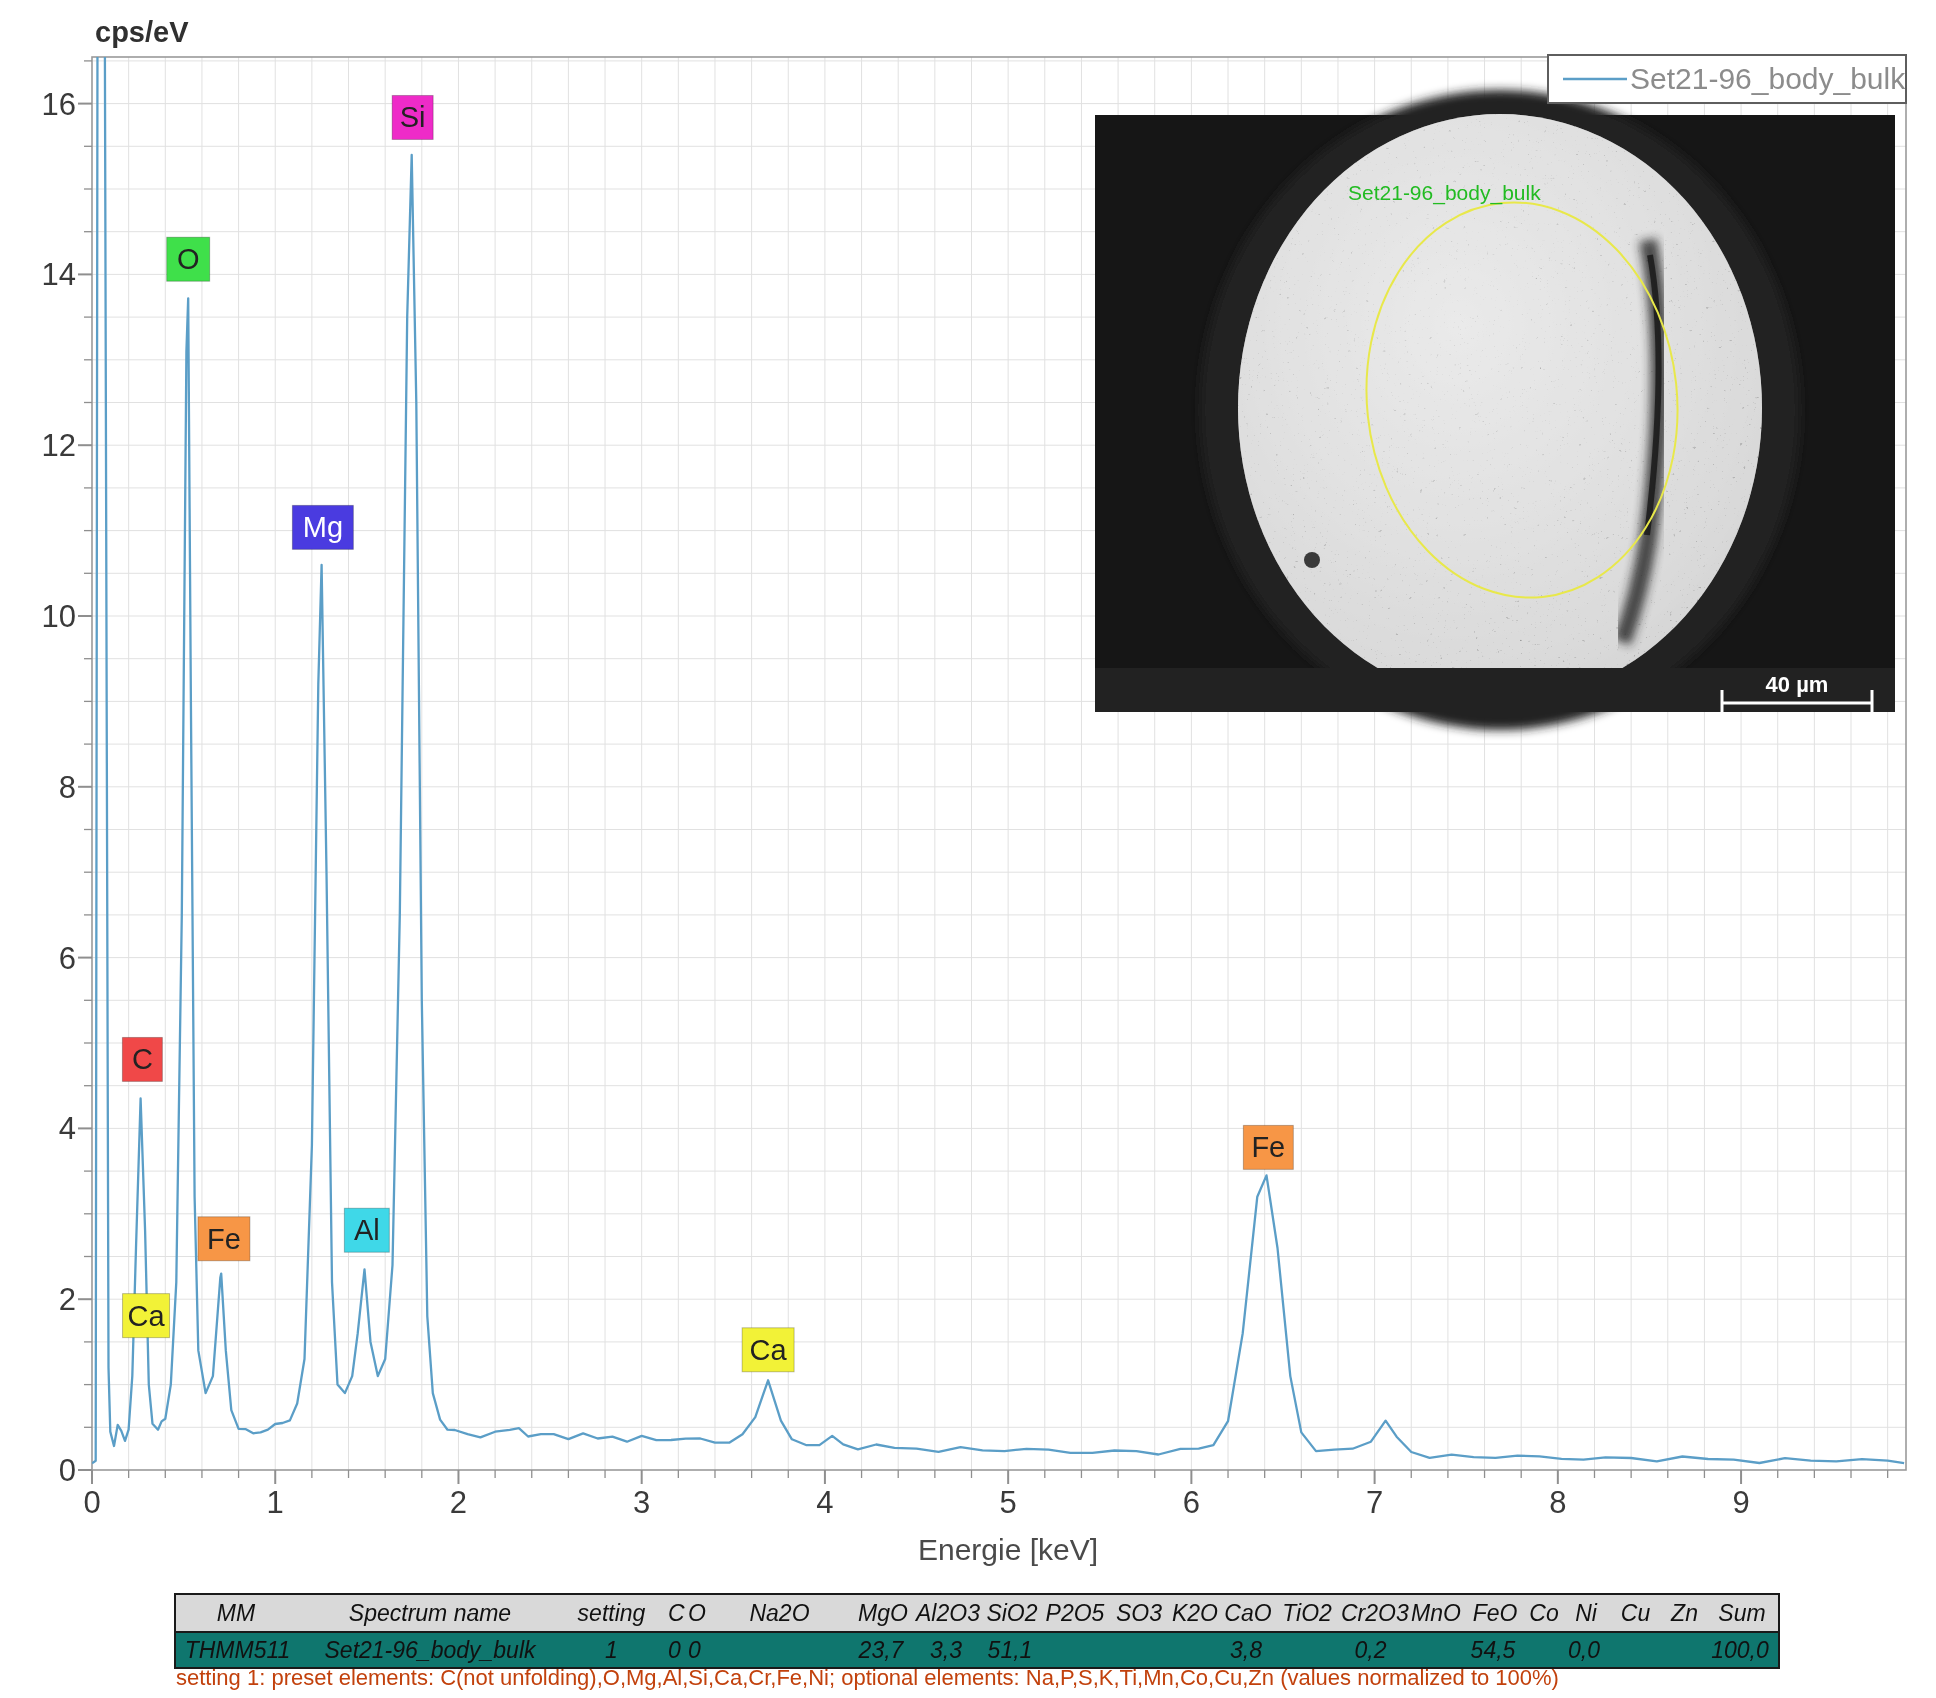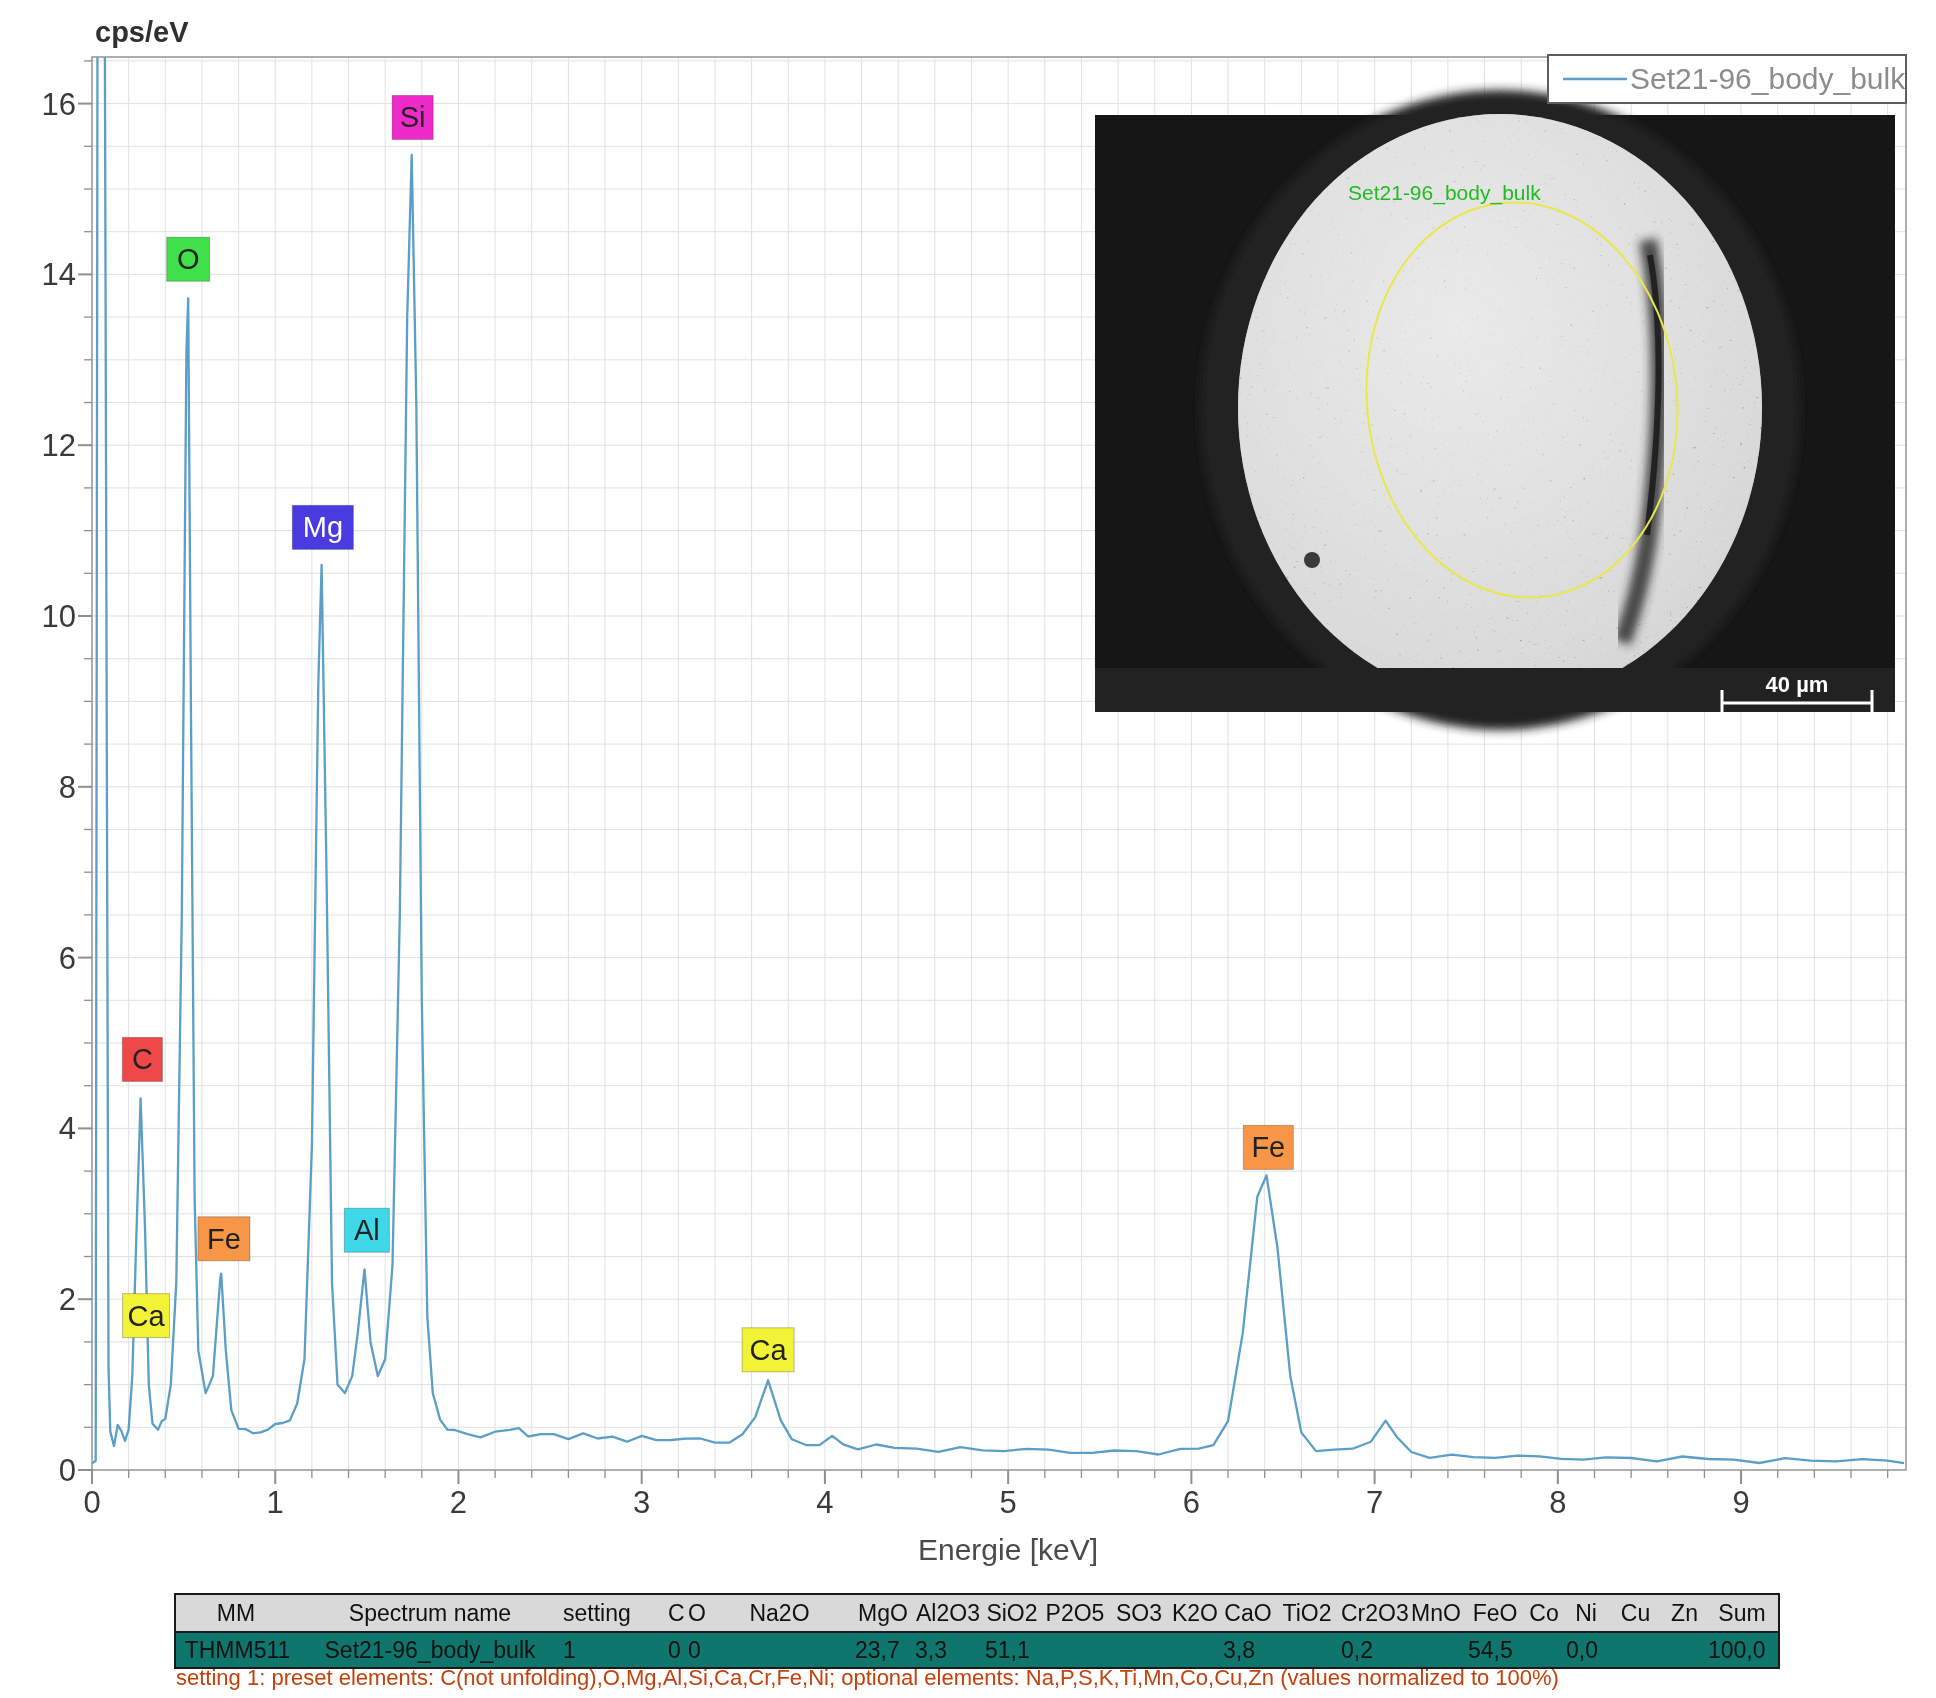--- a/index.html
+++ b/index.html
@@ -1,27 +1,27 @@
 <!DOCTYPE html>
 <html><head>
 <meta charset="utf-8">
 <style>
   html,body{margin:0;padding:0;background:#fff;}
   body{font-family:"Liberation Sans", sans-serif;}
   #stage{position:relative;width:1936px;height:1698px;background:#fff;overflow:hidden;}
   #chart-svg{position:absolute;left:0;top:0;}
   text{font-family:"Liberation Sans", sans-serif;}
-  #table-wrap{position:absolute;left:174px;top:1593px;width:1350px;}
+  #table-wrap{position:absolute;left:174px;top:1593px;width:1350px;font-style:italic;}
   table.results{border-collapse:collapse;table-layout:fixed;width:1604px;
     font-size:23px;color:#111;border:2px solid #1a1a1a;}
   table.results th{background:#d9d9d9;font-weight:normal;height:36px;
     border-bottom:2px solid #1a1a1a;white-space:nowrap;overflow:visible;padding:0 2px;}
   table.results td{height:34px;white-space:nowrap;padding:0 2px;background:#0f766e;}
   .al{text-align:center;padding-left:5px !important;}
-  .ar{text-align:left;padding-right:6px !important;}
+  .ar{text-align:center;padding-right:6px !important;}
   .ac{text-align:center;}
   #footnote{position:absolute;left:176px;top:1665px;font-size:22px;color:#c2410c;white-space:nowrap;}
 </style>
 </head>
 <body>
 
 <div id="stage">
 
   <svg id="chart-svg" width="1936" height="1575" viewBox="0 0 1936 1575">
     <defs>

